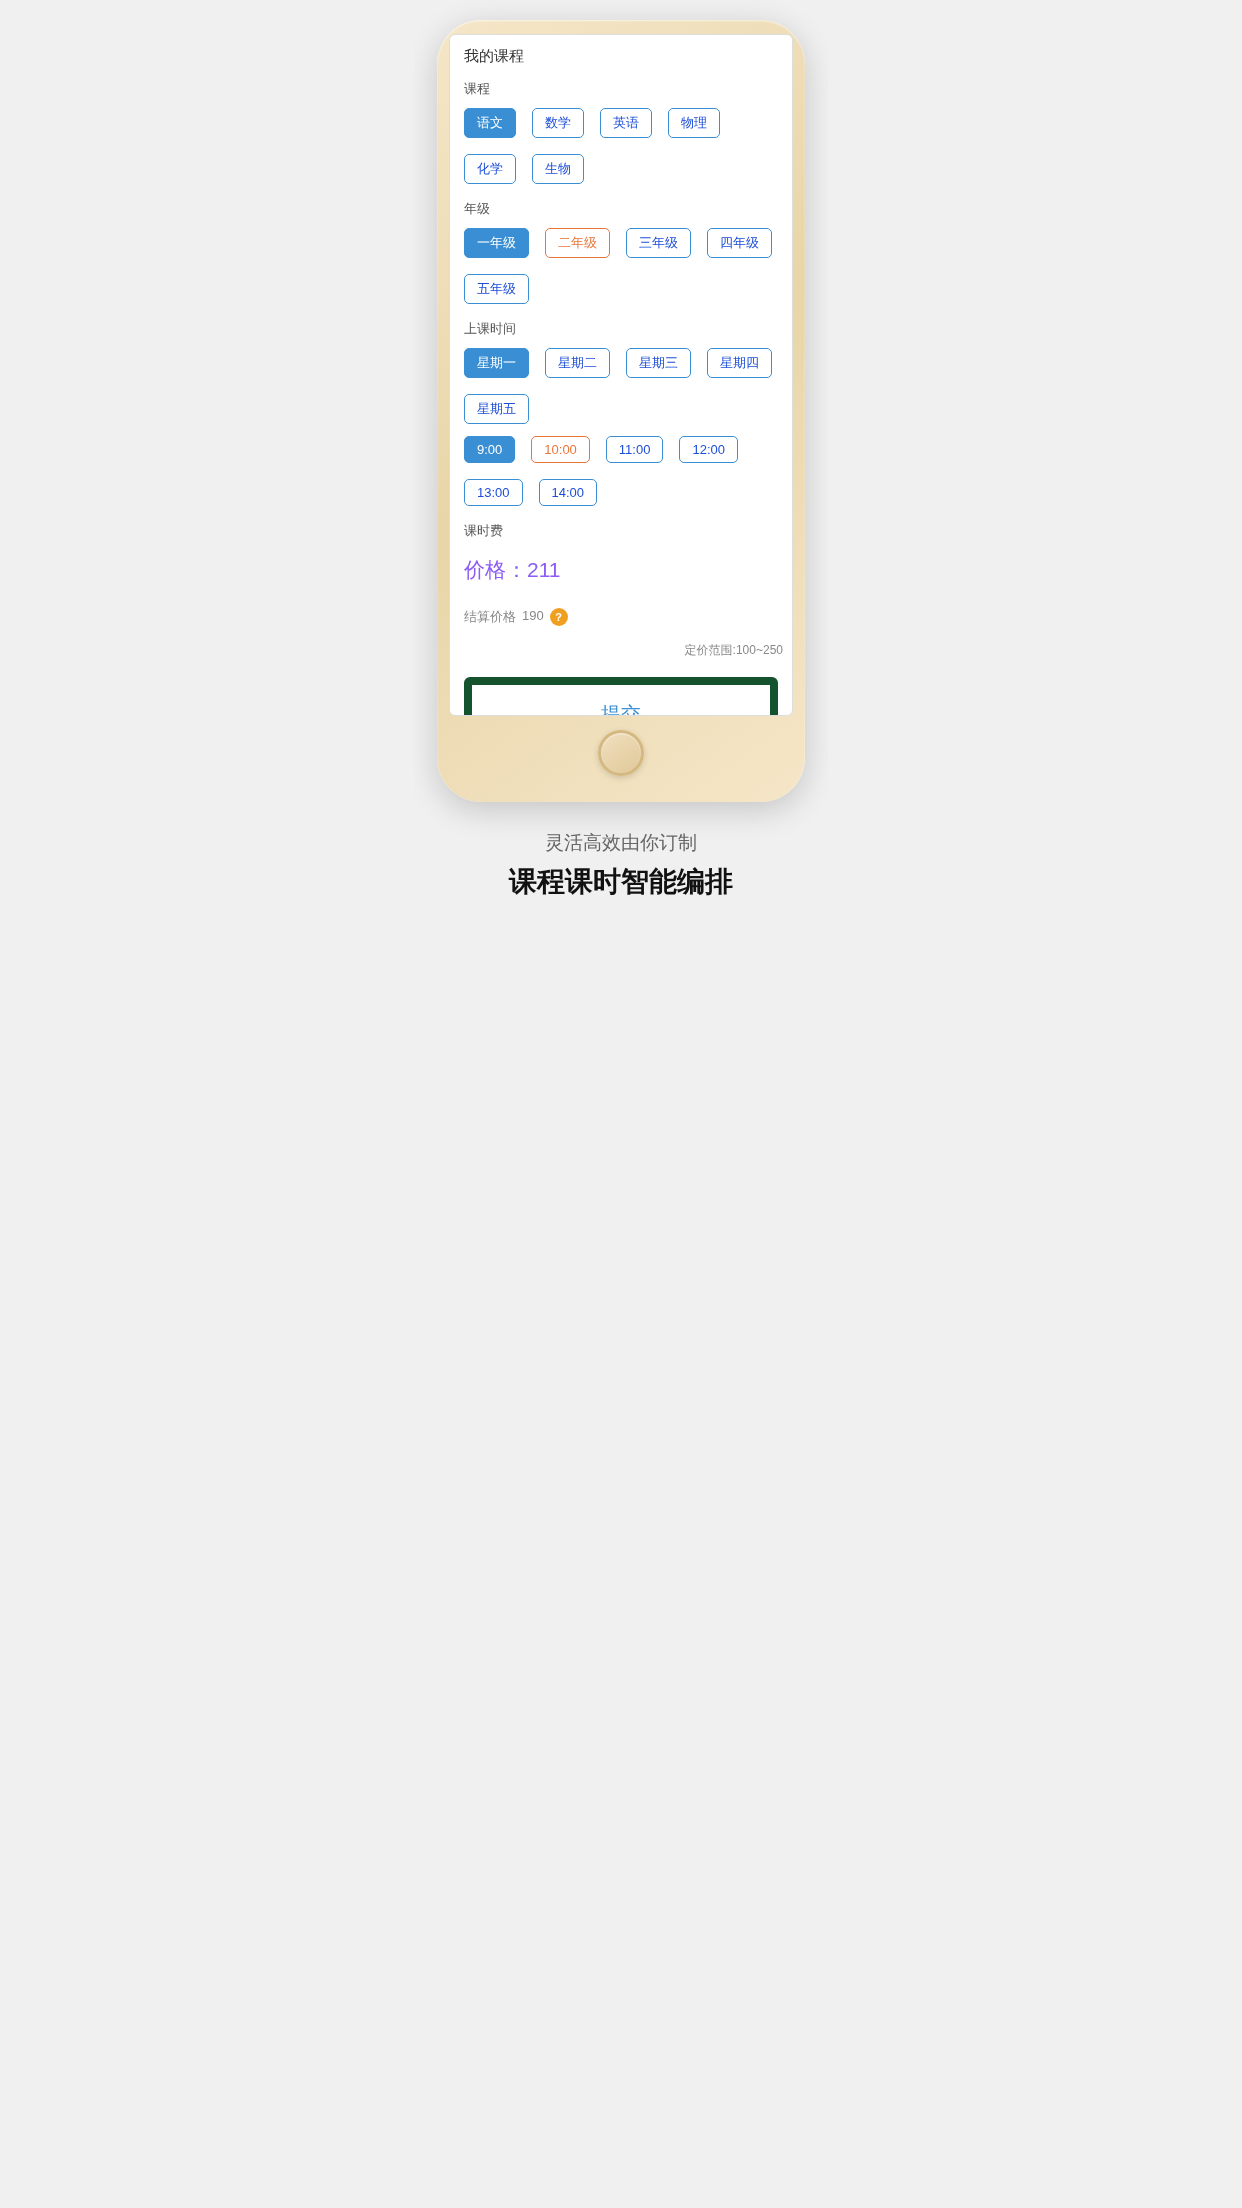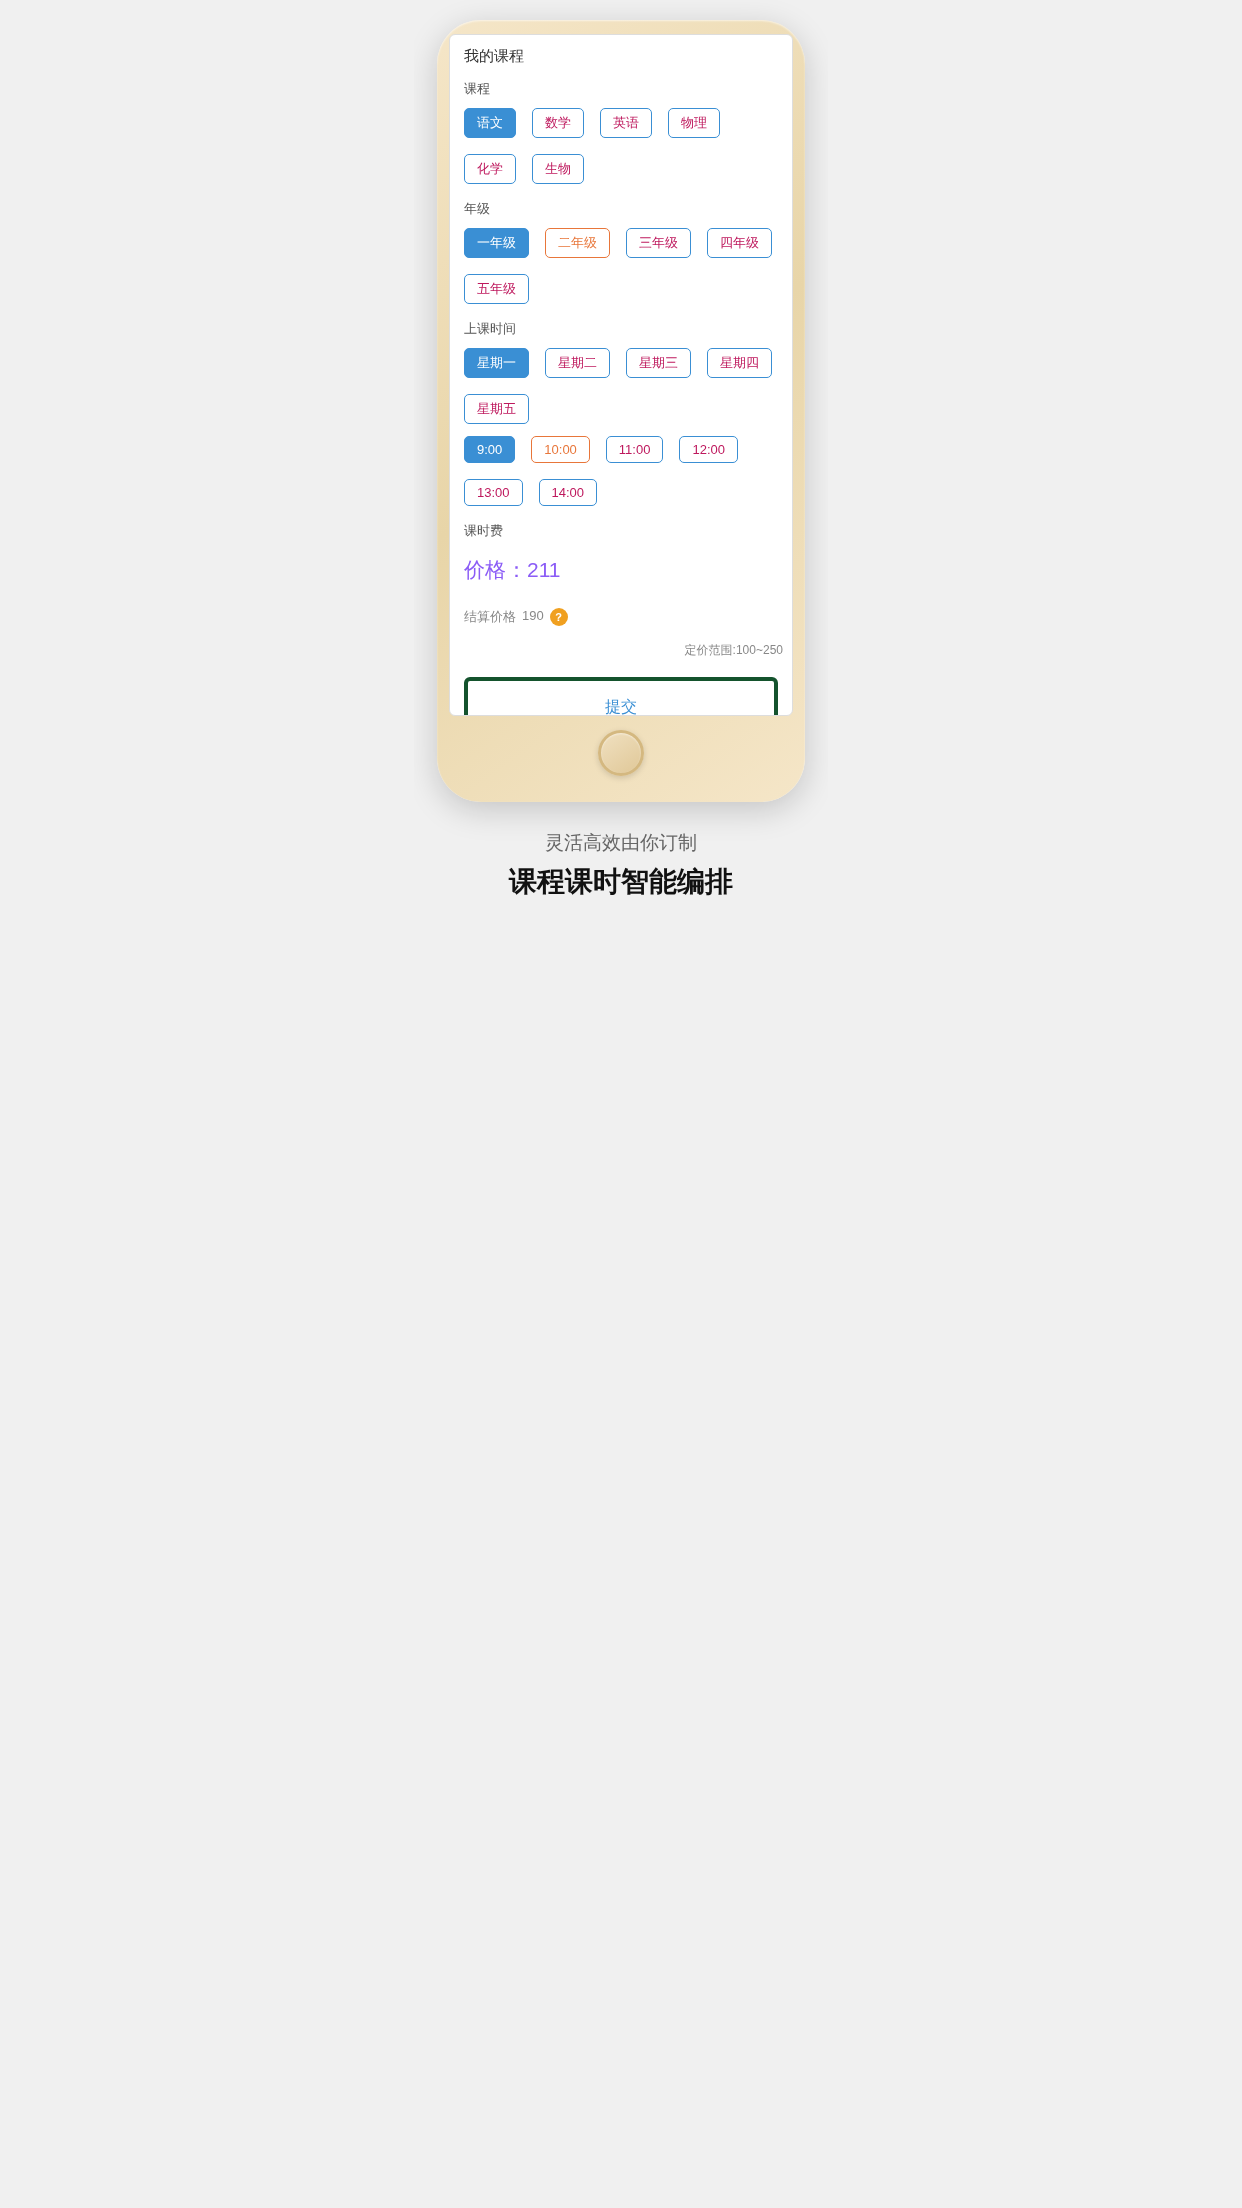--- a/index.html
+++ b/index.html
@@ -57,21 +57,21 @@
       flex-direction: row;
       flex-wrap: wrap;
       padding: 4px 14px 8px 14px;
       gap: 16px;
     }
     .tag {
       border: 1.5px solid #3a8fd4;
       border-radius: 5px;
       padding: 5px 12px;
       font-size: 13px;
-      color: #be185d;
+      color: #1d4ed8;
       background: #fff;
       white-space: nowrap;
     }
     .tag.selected-blue {
       background: #3a8fd4;
       color: #fff;
       border-color: #3a8fd4;
     }
     .tag.selected-orange {
       background: #fff;
@@ -111,25 +111,25 @@
     }
     .price-range {
       font-size: 12px;
       color: #888;
       text-align: right;
       padding: 4px 9px 10px 14px;
     }
     
     .submit-btn {
       margin: 8px 14px 14px 14px;
-      border: 4px solid #14532d;
+      border: 8px solid #14532d;
       border-radius: 6px;
       padding: 16px;
       text-align: center;
-      font-size: 16px;
+      font-size: 20px;
       color: #3a8fd4;
       background: #fff;
       cursor: pointer;
     }
     
     .teaching-header {
       display: flex;
       align-items: flex-start;
       justify-content: space-between;
       padding: 10px 14px 8px 14px;

